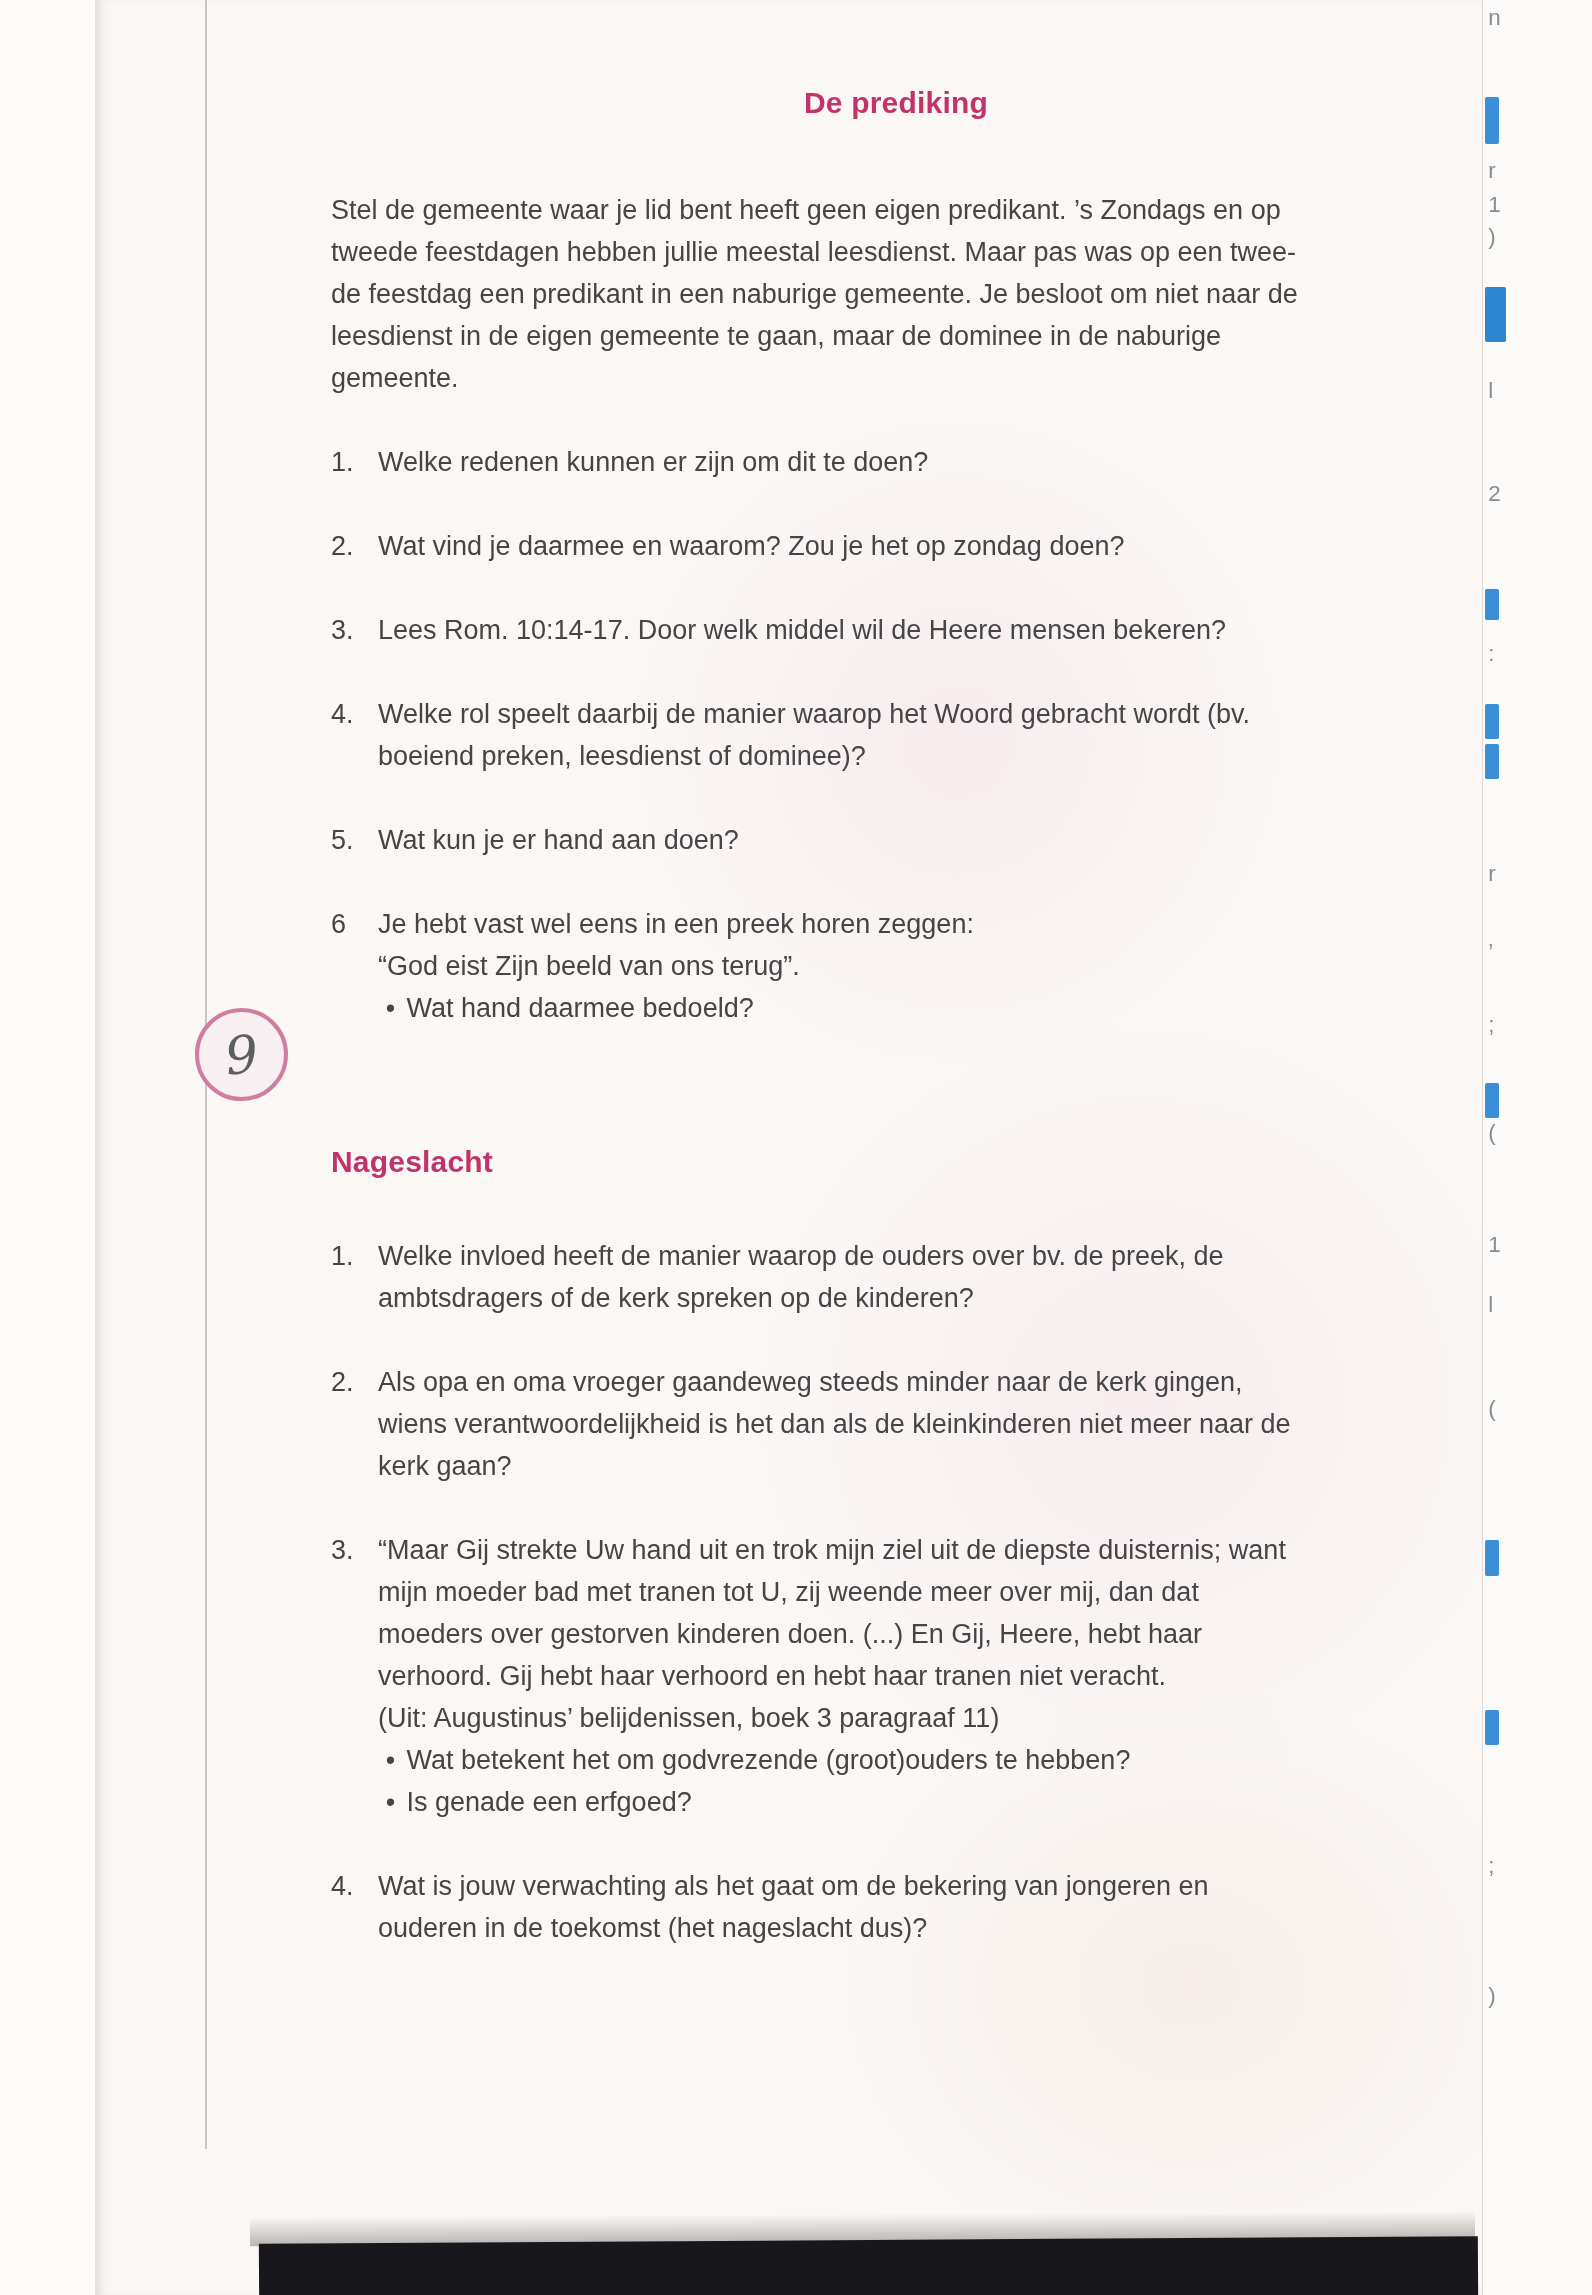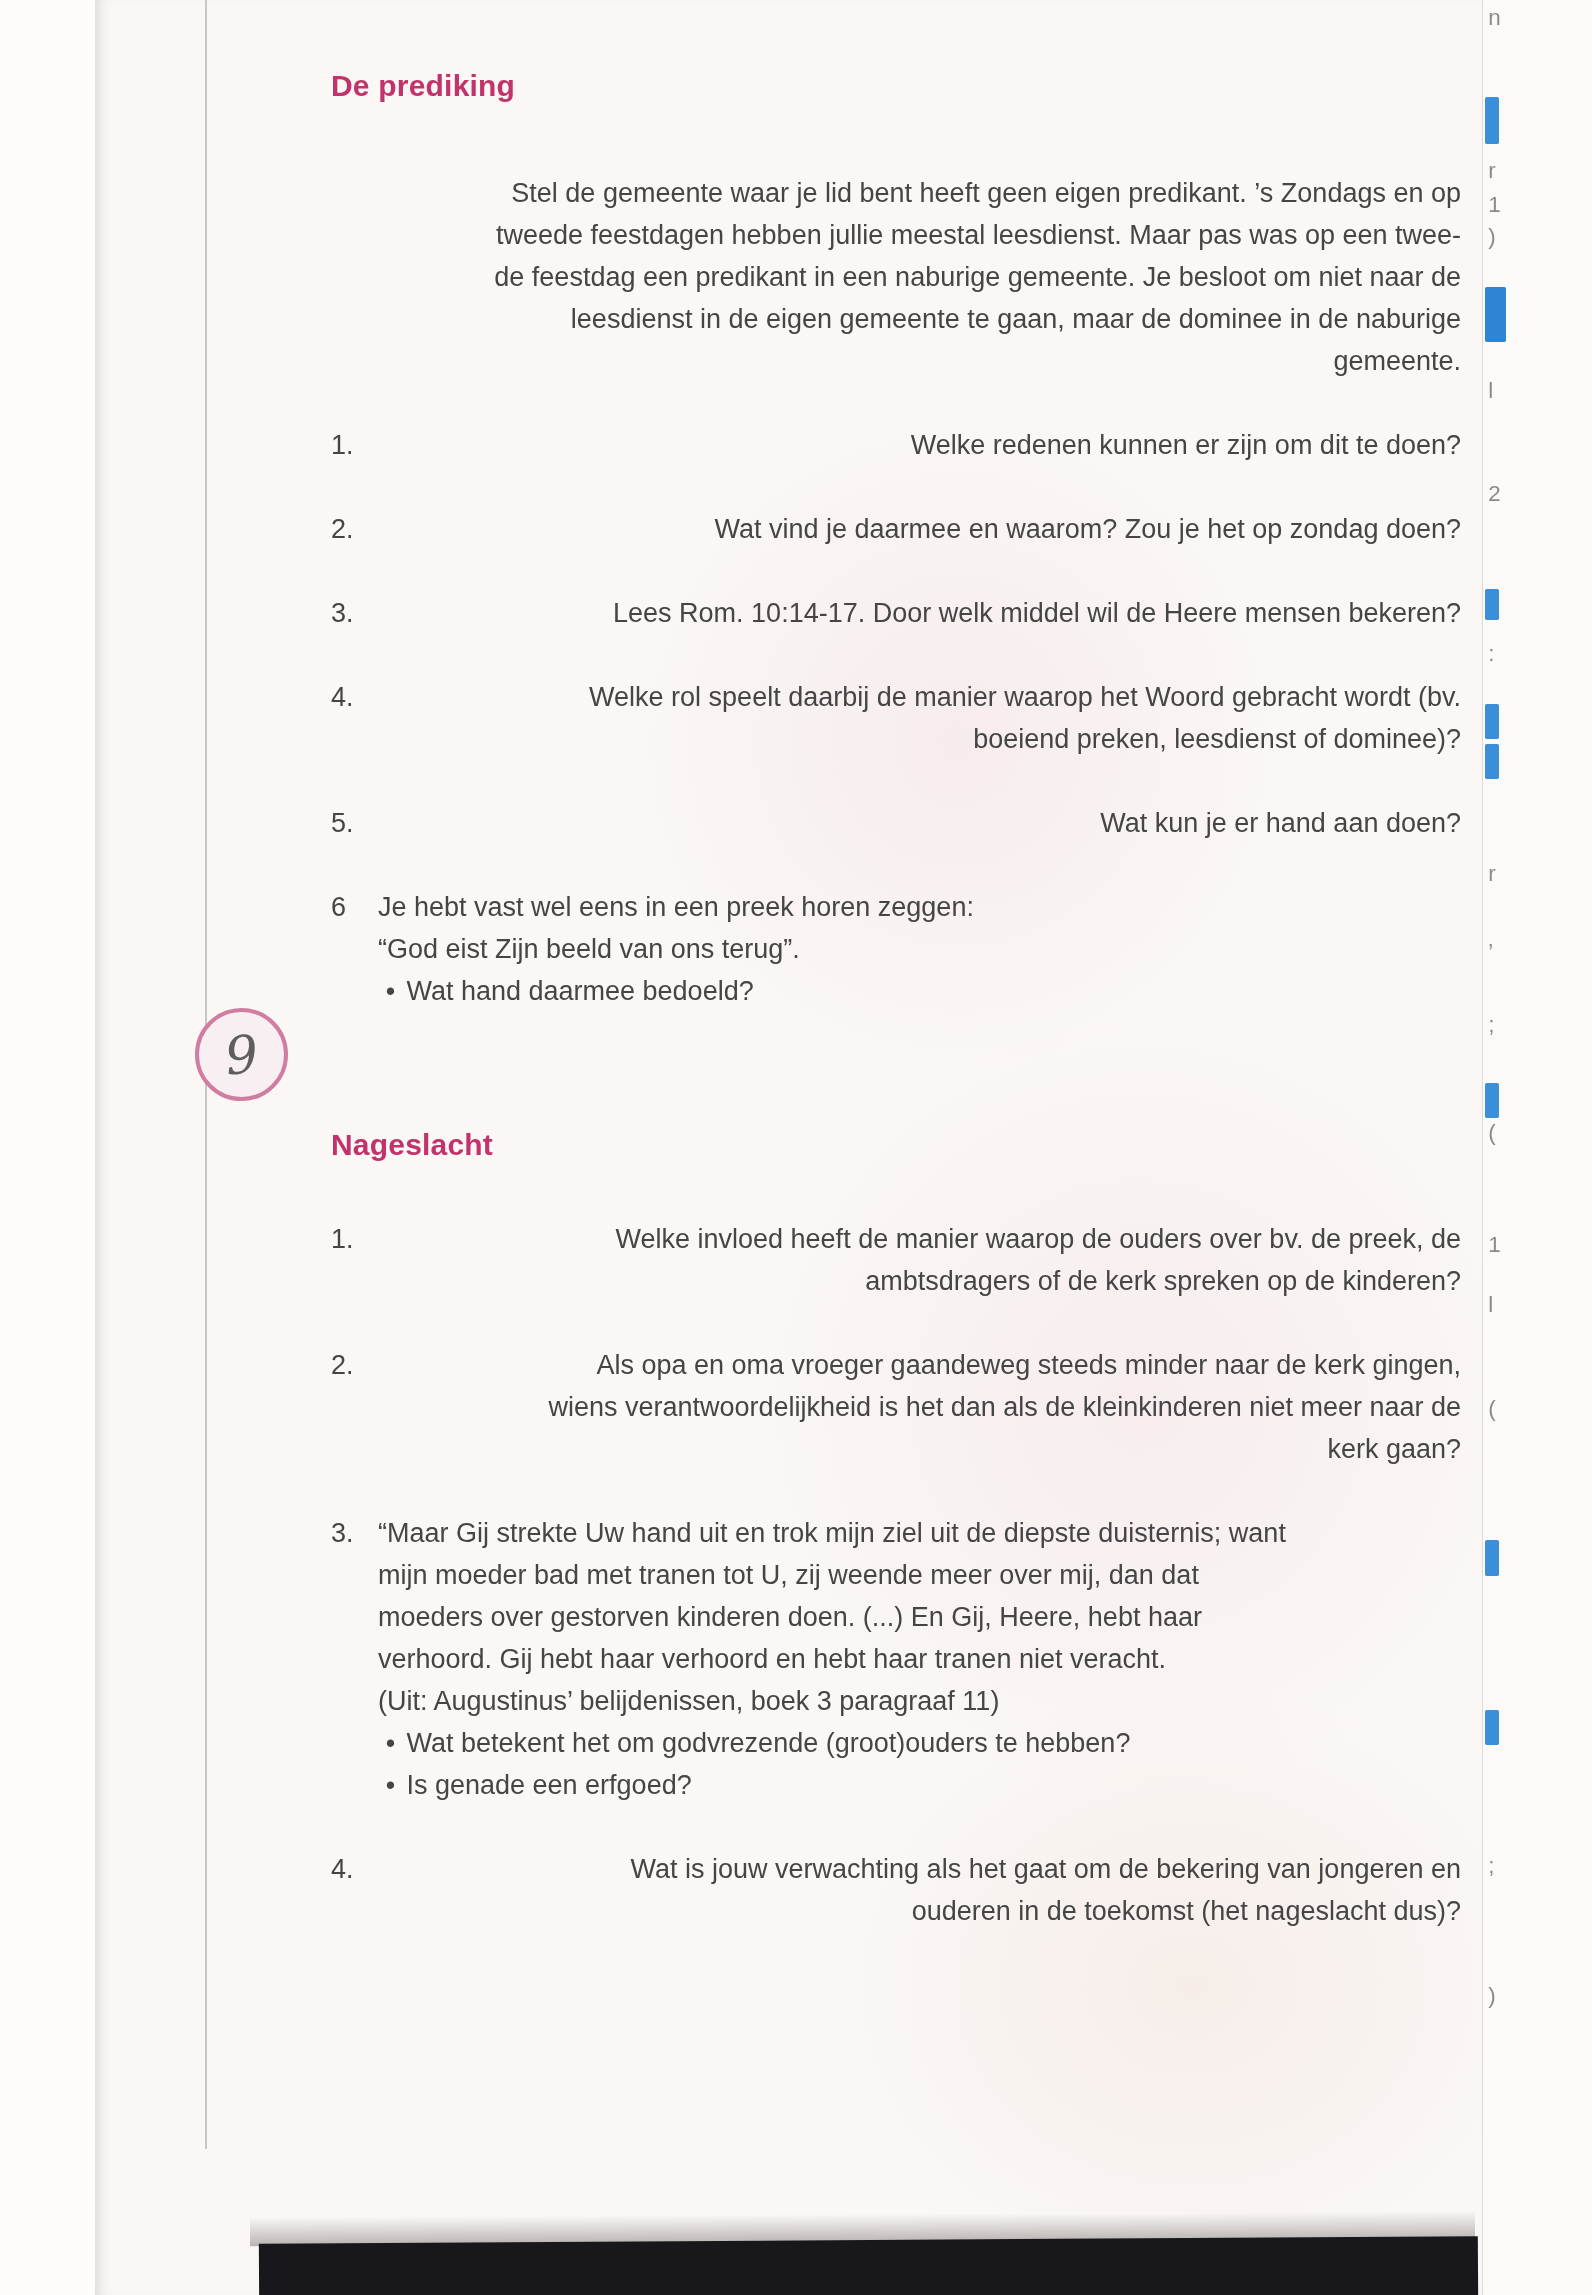--- a/index.html
+++ b/index.html
@@ -44,23 +44,23 @@
     line-height: 42px;
   }
   .heading {
     margin-top: 0;
     font-size: 30px;
     line-height: 38px;
     font-weight: 700;
     color: #c2326b;
     letter-spacing: 0.2px;
   }
-  .heading-1 { padding-top: 67px; }
+  .heading-1 { padding-top: 84px; text-align: center; }
   .heading-2 { margin-top: 114px; }
-  .ml { white-space: pre-line; text-align: right; }
+  .ml { white-space: pre-line; }
   .intro { margin-top: 67px; }
 
   .item { display: flex; margin-top: 42px; }
   .item .num { width: 47px; flex: 0 0 47px; }
   .item .body { flex: 1; }
   .bullets { margin-top: 0; }
   .bullet { display: flex; padding-left: 7.8px; }
   .bullet::before { content: "\2022"; margin-right: 11.2px; }
 
   

